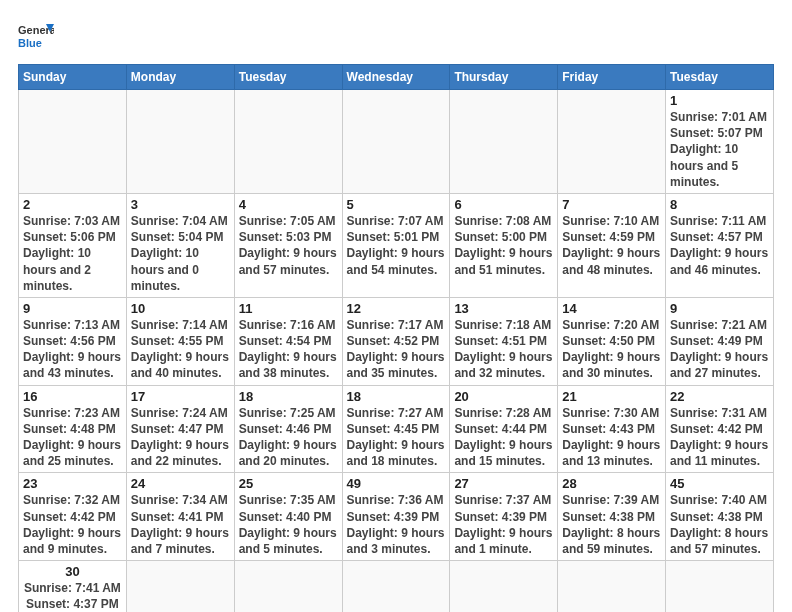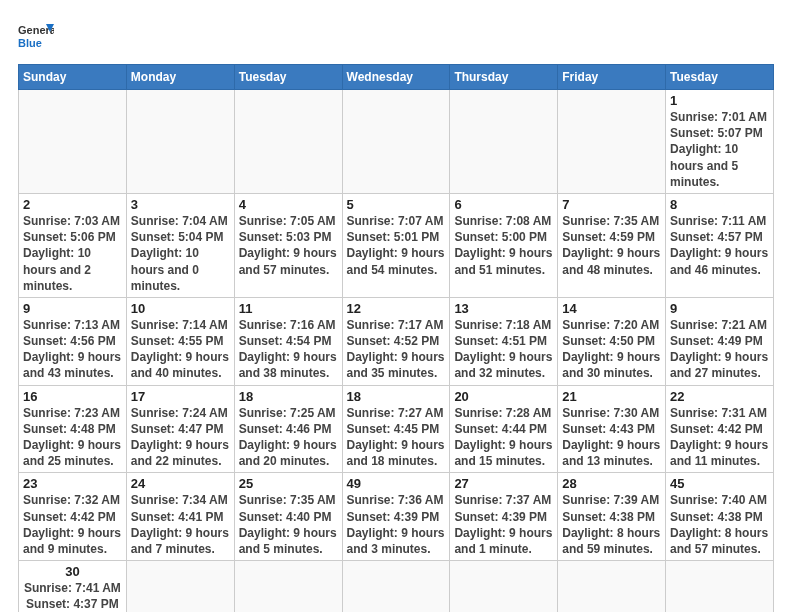--- a/index.html
+++ b/index.html
@@ -167,21 +167,21 @@
           </td>
           <td>
             <span class="day-num">6</span>
             <div class="day-info">Sunrise: 7:08 AM
 Sunset: 5:00 PM
 Daylight: 9 hours
 and 51 minutes.</div>
           </td>
           <td>
             <span class="day-num">7</span>
-            <div class="day-info">Sunrise: 7:35 AM
+            <div class="day-info">Sunrise: 7:10 AM
 Sunset: 4:59 PM
 Daylight: 9 hours
 and 48 minutes.</div>
           </td>
           <td>
             <span class="day-num">8</span>
             <div class="day-info">Sunrise: 7:11 AM
 Sunset: 4:57 PM
 Daylight: 9 hours
 and 46 minutes.</div>

